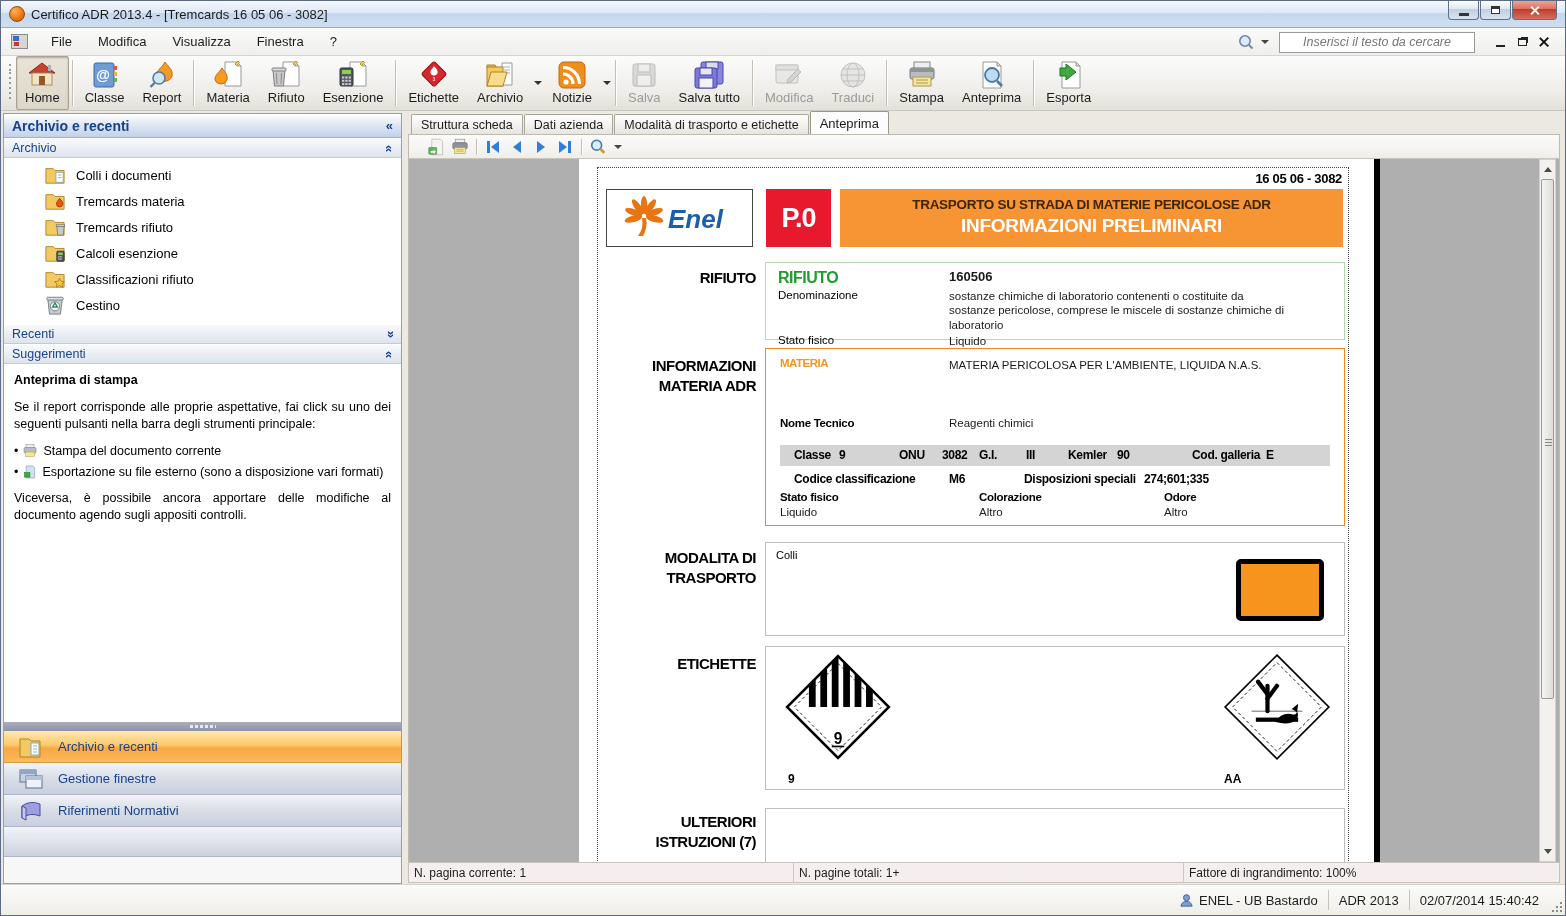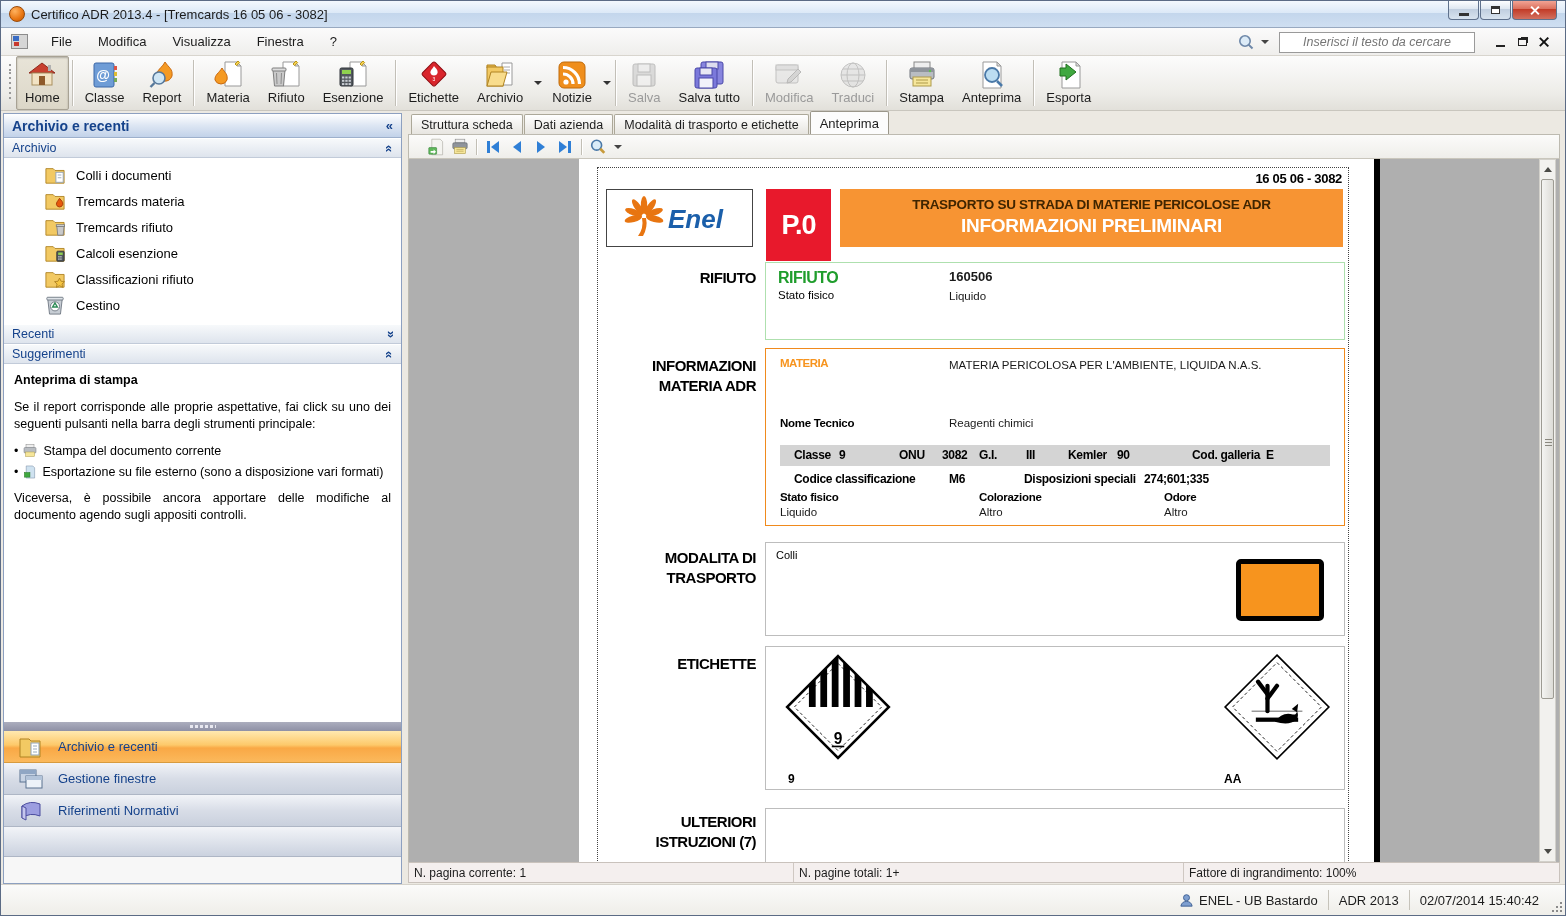--- a/index.html
+++ b/index.html
@@ -100,21 +100,21 @@
   .tri-up { width:0;height:0;border-left:4px solid transparent;border-right:4px solid transparent;border-bottom:5px solid #4A4A46; }
   .tri-dn { width:0;height:0;border-left:4px solid transparent;border-right:4px solid transparent;border-top:5px solid #4A4A46; }
   .vs-thumb { position:absolute; left:1px; top:19px; width:13px; height:520px; background:linear-gradient(90deg,#F4F4F2,#DDDCD7); border:1px solid #9D9B93; border-radius:2px; }
   .vs-gripline { position:absolute; left:3px; top:50%; width:7px; height:7px; background:repeating-linear-gradient(#8A887F 0 1px, transparent 1px 3px); }
 
   
   .doc { position:absolute; left:188px; top:8px; width:752px; height:698px; border:1px dotted #444; padding:0; color:#000; }
   .doc .docnum { position:absolute; top:3px; right:6px; font-size:13px; font-weight:bold; letter-spacing:-0.3px;margin-left:48px; }
   .hdr-row { position:absolute; left:8px; top:21px; right:5px; height:58px; }
   .enel-box { position:absolute; left:0; top:0; width:147px; height:58px; border:1px solid #444; background:#fff; display:flex; align-items:center; justify-content:center; }
-  .p0-box { position:absolute; left:160px; top:0; width:65px; height:72px; background:#E8192C; color:#fff; font-size:27px; font-weight:bold; display:flex; align-items:center; justify-content:center; letter-spacing:-1px; }
+  .p0-box { position:absolute; left:160px; top:0; width:65px; height:58px; background:#E8192C; color:#fff; font-size:27px; font-weight:bold; display:flex; align-items:center; justify-content:center; letter-spacing:-1px; }
   .banner { position:absolute; left:234px; top:0; right:0; height:58px; background:#F79433; text-align:center; padding-top:8px; }
   .banner .l1 { font-size:13.5px; font-weight:bold; color:#402500; letter-spacing:-0.3px; }
   .banner .l2 { font-size:19px; font-weight:bold; color:#fff; letter-spacing:-0.3px; margin-top:3px; }
   .sec-label { position:absolute; left:0; width:158px; text-align:right; font-size:15px; font-weight:bold; letter-spacing:-0.5px; line-height:1.3; }
   .sec-box { position:absolute; left:167px; width:580px; background:#fff; }
   .b-rifiuto { top:94px; height:78px; border:1px solid #AEE0AE; padding:6px 12px; }
   .b-materia { top:180px; height:178px; border:1px solid #F08A1D; padding:6px 0; }
   .b-trasp { top:374px; height:94px; border:1px solid #BDBDBD; }
   .b-etich { top:478px; height:144px; border:1px solid #BDBDBD; }
   .b-ulter { top:640px; height:64px; border:1px solid #BDBDBD; }
@@ -632,20 +632,24 @@
           </div>
         </div>
 
         <div class="sec-label" style="top:100px">RIFIUTO</div>
         <div class="sec-box b-rifiuto">
           <div class="rif-row">
             <span class="c1 rif-title">RIFIUTO</span>
             <span class="c2 val" style="font-weight:bold;font-size:13px">160506</span>
           </div>
           <div class="rif-row">
+            <span class="c1 kv k">Denominazione</span>
+            <span class="c2 val">sostanze chimiche di laboratorio contenenti o costituite da sostanze pericolose, comprese le miscele di sostanze chimiche di laboratorio</span>
+          </div>
+          <div class="rif-row">
             <span class="c1 kv k">Stato fisico</span>
             <span class="c2 val">Liquido</span>
           </div>
         </div>
 
         <div class="sec-label" style="top:188px">
           <div>INFORMAZIONI</div>
           <div>MATERIA ADR</div>
         </div>
         <div class="sec-box b-materia">

